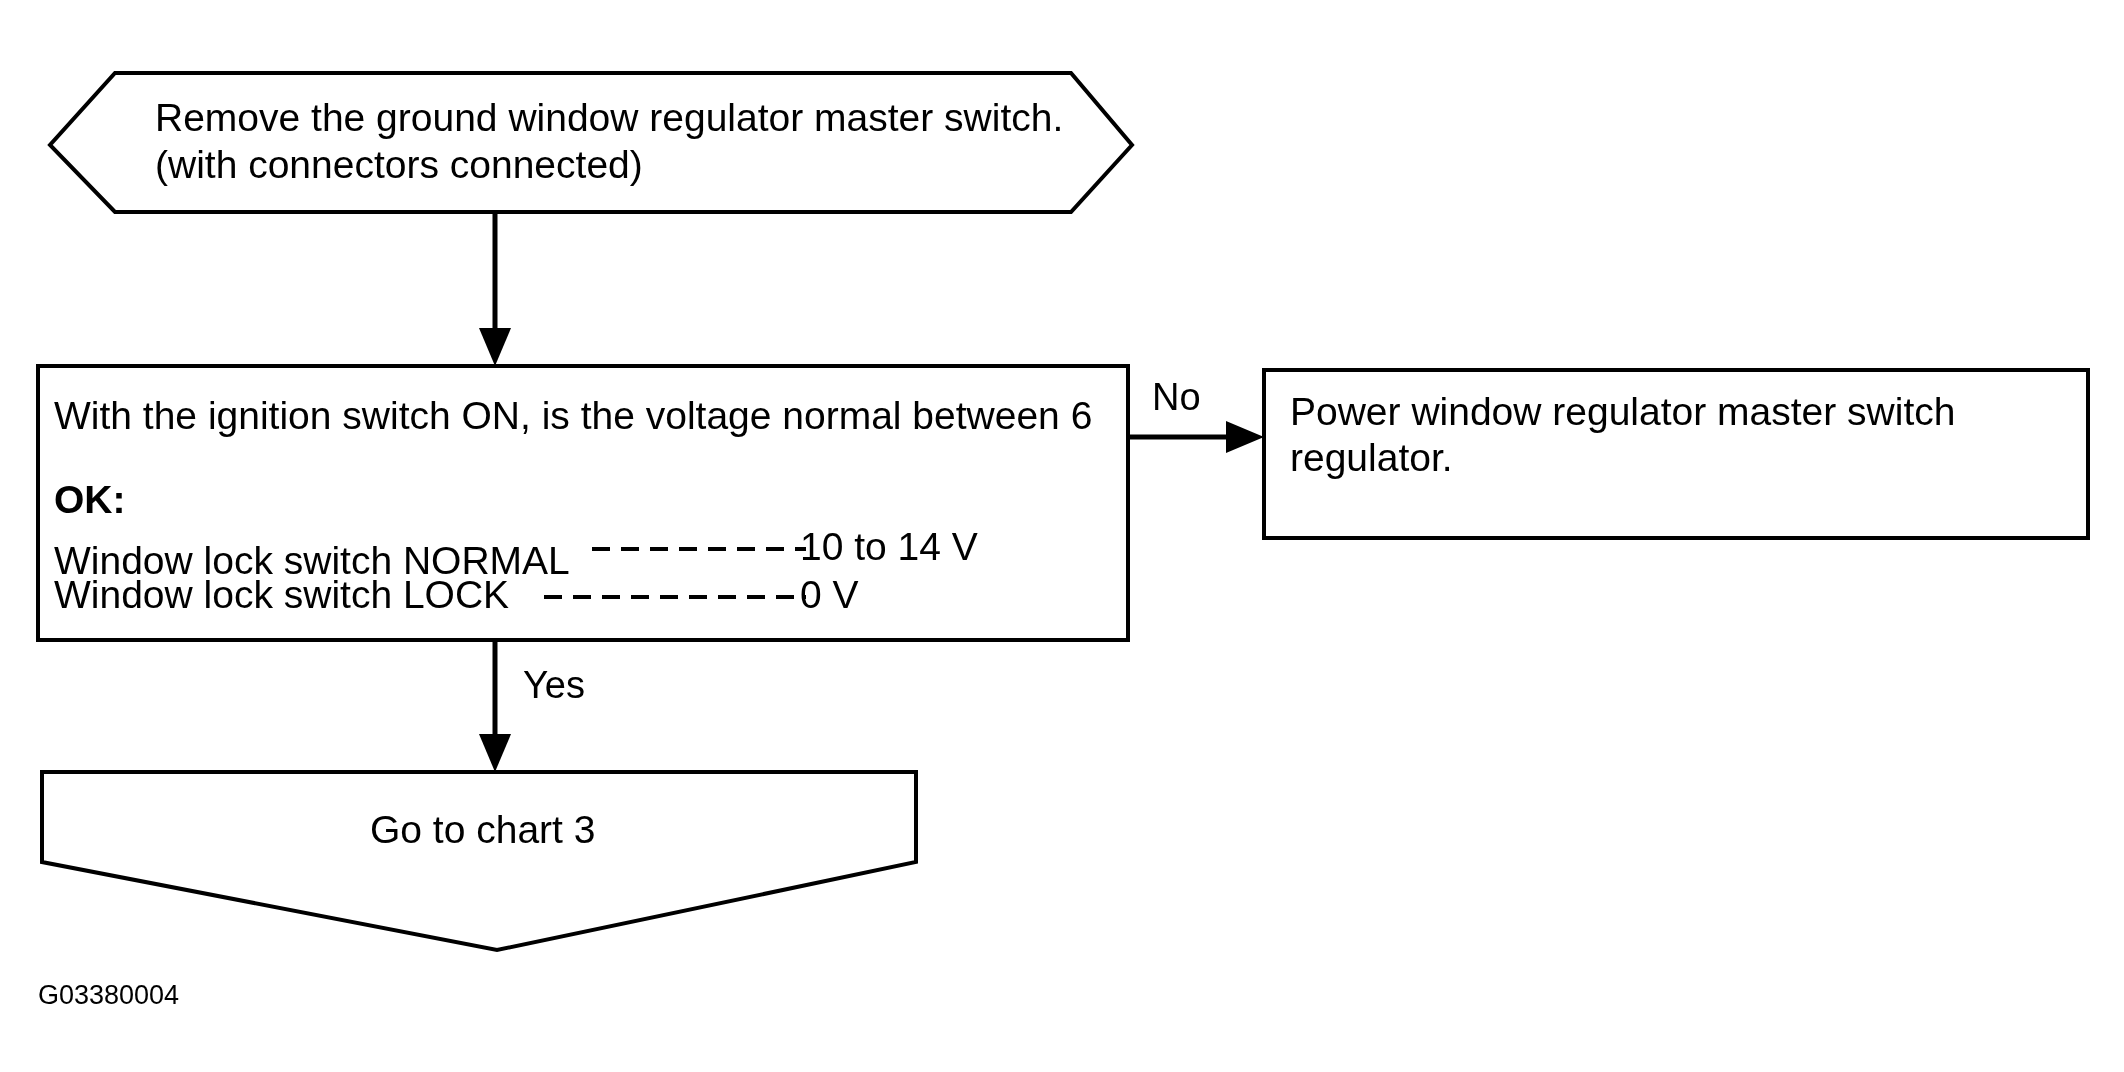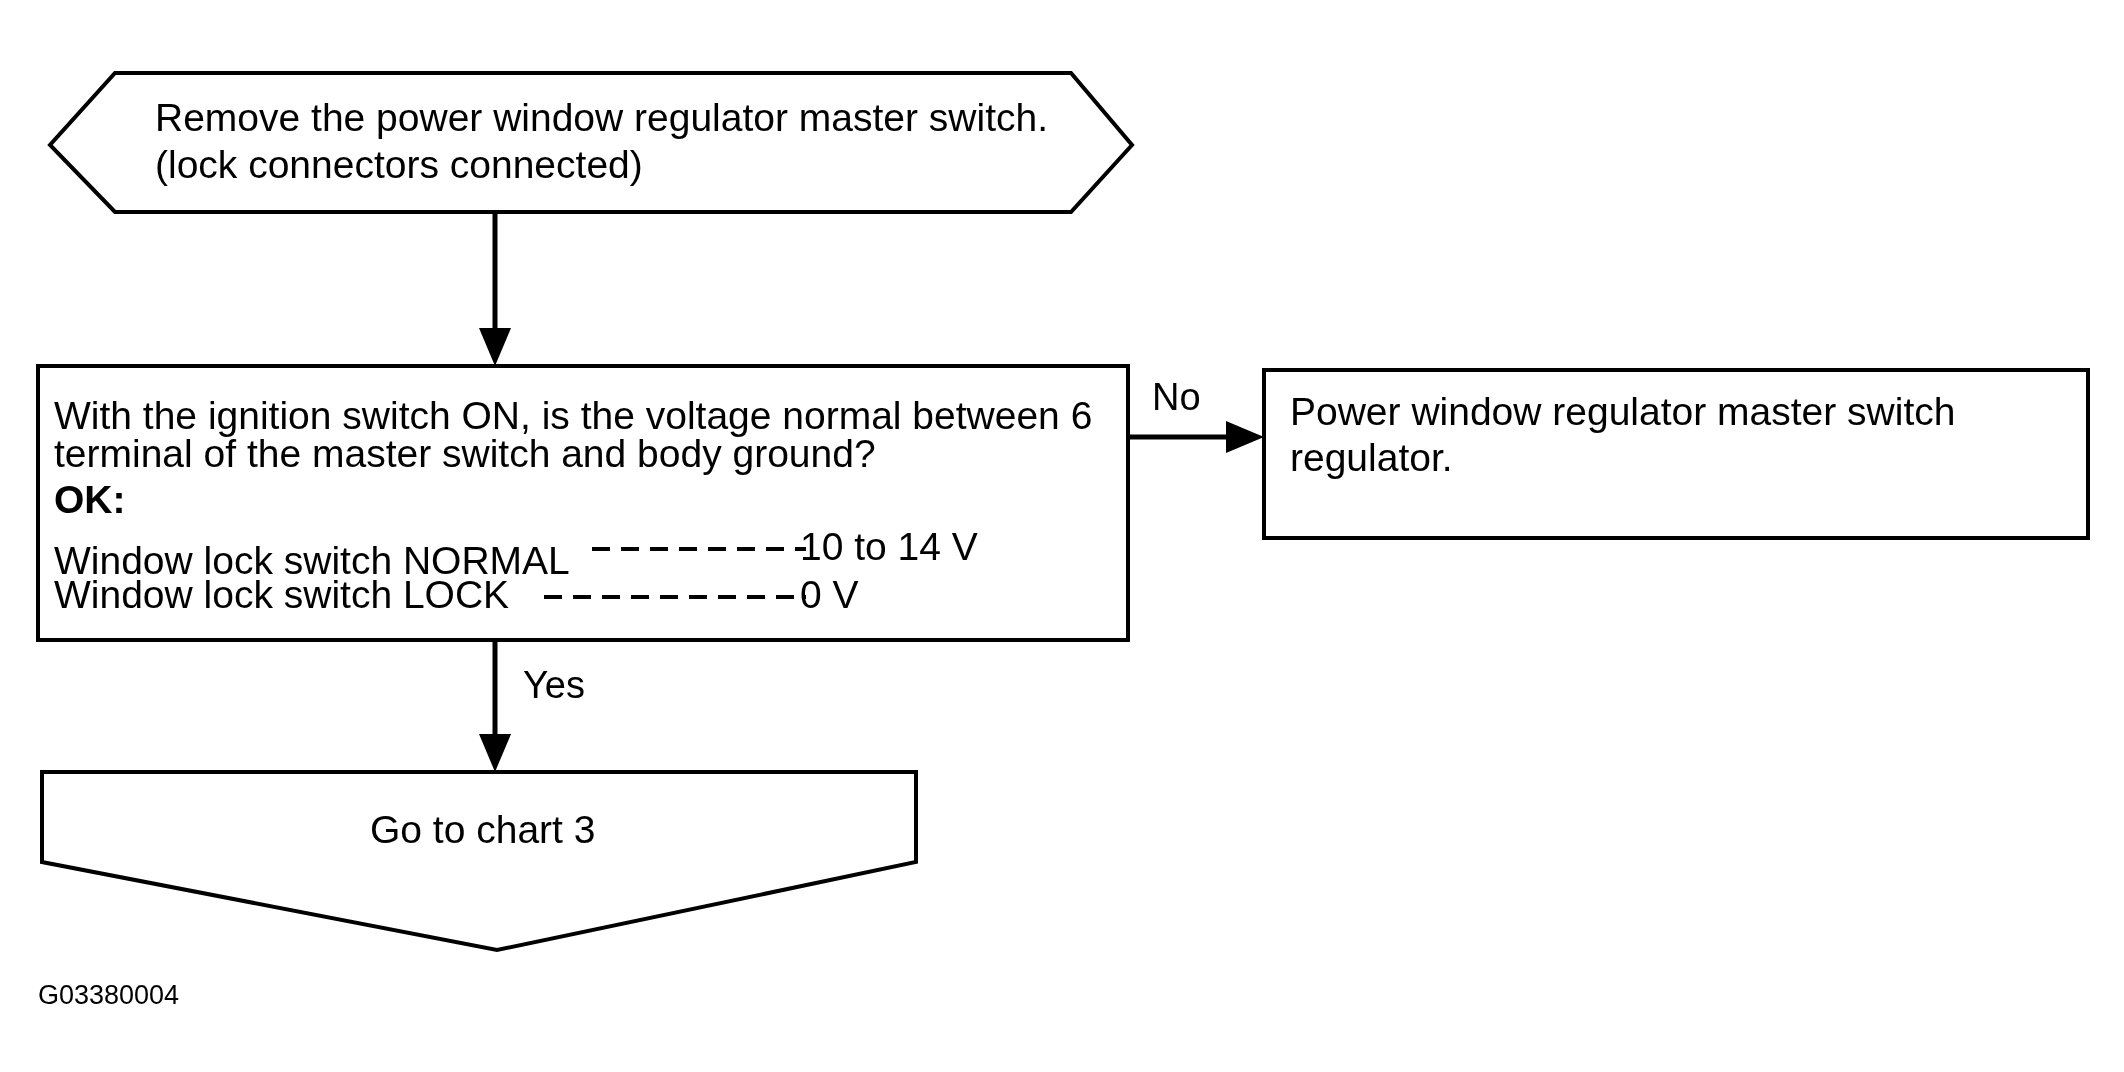--- a/index.html
+++ b/index.html
@@ -90,25 +90,24 @@
     <polygon class="arrowhead" points="495,772 479,734 511,734"></polygon>
 
     <polygon class="shape" points="42,772 916,772 916,862 497,950 42,862"></polygon>
 
     <line class="leader" x1="592" y1="549" x2="806" y2="549"></line>
 
     <line class="leader" x1="544" y1="597" x2="806" y2="597"></line>
 
   </svg>
 
-  <div class="txt body-text" style="left:155px; top:98px;">Remove the power window regulator master switch.</div>
-  <div class="txt body-text" style="left:155px; top:145px;">(lock connectors connected)</div>
+  <div class="txt body-text" style="left:155px; top:98px;">Remove the ground window regulator master switch.</div>
+  <div class="txt body-text" style="left:155px; top:145px;">(with connectors connected)</div>
 
   <div class="txt body-text" style="left:54px; top:396px;">With the ignition switch ON, is the voltage normal between 6</div>
-  <div class="txt body-text" style="left:54px; top:434px;">terminal of the master switch and body ground?</div>
   <div class="txt bold-text" style="left:54px; top:480px;">OK:</div>
   <div class="txt body-text" style="left:54px; top:541px;text-align:center;">Window lock switch NORMAL</div>
   <div class="txt body-text" style="left:800px; top:527px;">10 to 14 V</div>
   <div class="txt body-text" style="left:54px; top:575px;">Window lock switch LOCK</div>
   <div class="txt body-text" style="left:800px; top:575px;">0 V</div>
 
   <div class="txt edge-label" style="left:1152px; top:378px;">No</div>
   <div class="txt edge-label" style="left:523px; top:666px;">Yes</div>
 
   <div class="txt body-text" style="left:1290px; top:392px;">Power window regulator master switch</div>

